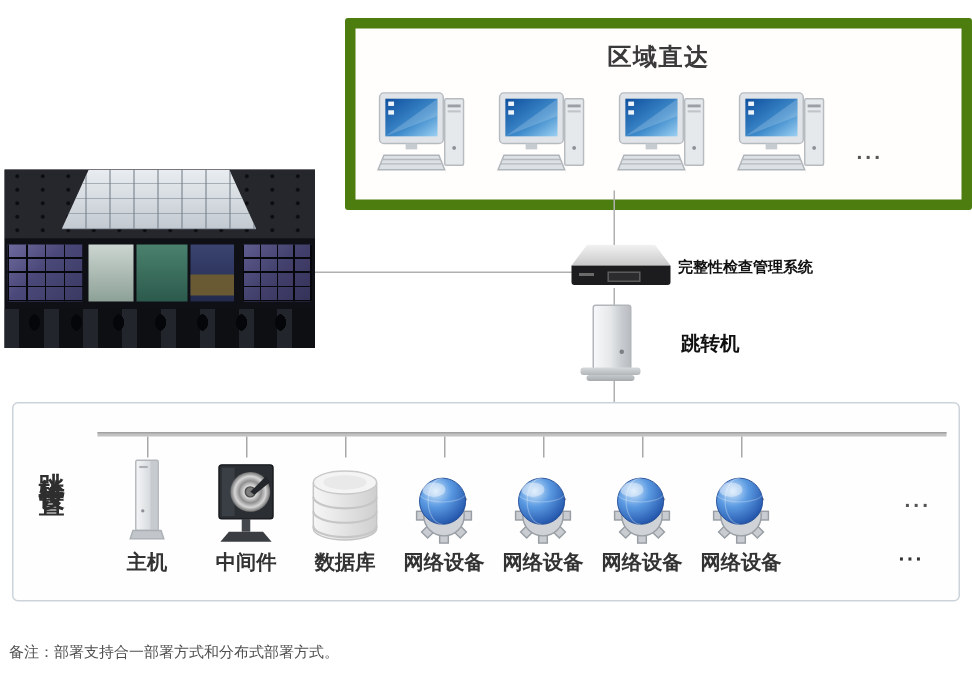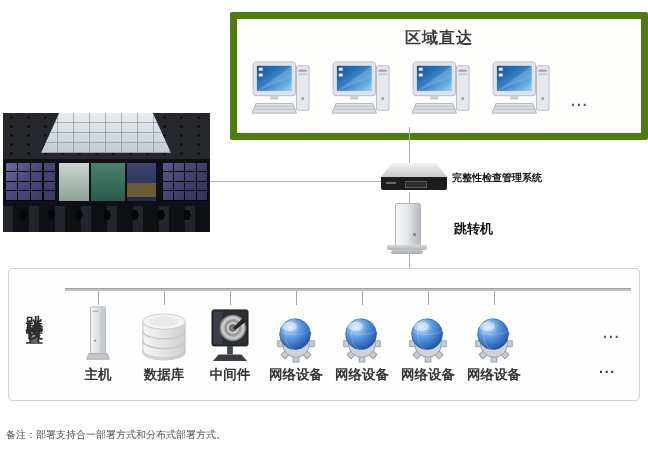--- a/index.html
+++ b/index.html
@@ -259,35 +259,35 @@
             <svg width="30" height="58" viewBox="0 0 30 62">
               <use href="#ic-host" xlink:href="#ic-host"></use>
             </svg>
           </div>
         <div class="dev-label">主机</div>
       </div>
 
       <div class="device">
         <div class="drop"></div>
         <div class="icon-box">
+            <svg width="42" height="55" viewBox="0 0 44 58">
+              <use href="#ic-disk" xlink:href="#ic-disk"></use>
+            </svg>
+          </div>
+        <div class="dev-label">中间件</div>
+      </div>
+
+      <div class="device">
+        <div class="drop"></div>
+        <div class="icon-box">
             <svg width="48" height="52" viewBox="0 0 50 54">
               <use href="#ic-db" xlink:href="#ic-db"></use>
             </svg>
           </div>
         <div class="dev-label">数据库</div>
-      </div>
-
-      <div class="device">
-        <div class="drop"></div>
-        <div class="icon-box">
-            <svg width="42" height="55" viewBox="0 0 44 58">
-              <use href="#ic-disk" xlink:href="#ic-disk"></use>
-            </svg>
-          </div>
-        <div class="dev-label">中间件</div>
       </div>
 
 
       <div class="device">
         <div class="drop"></div>
         <div class="icon-box">
             <svg width="50" height="50" viewBox="0 0 52 52">
               <use href="#ic-net" xlink:href="#ic-net"></use>
             </svg>
           </div>

